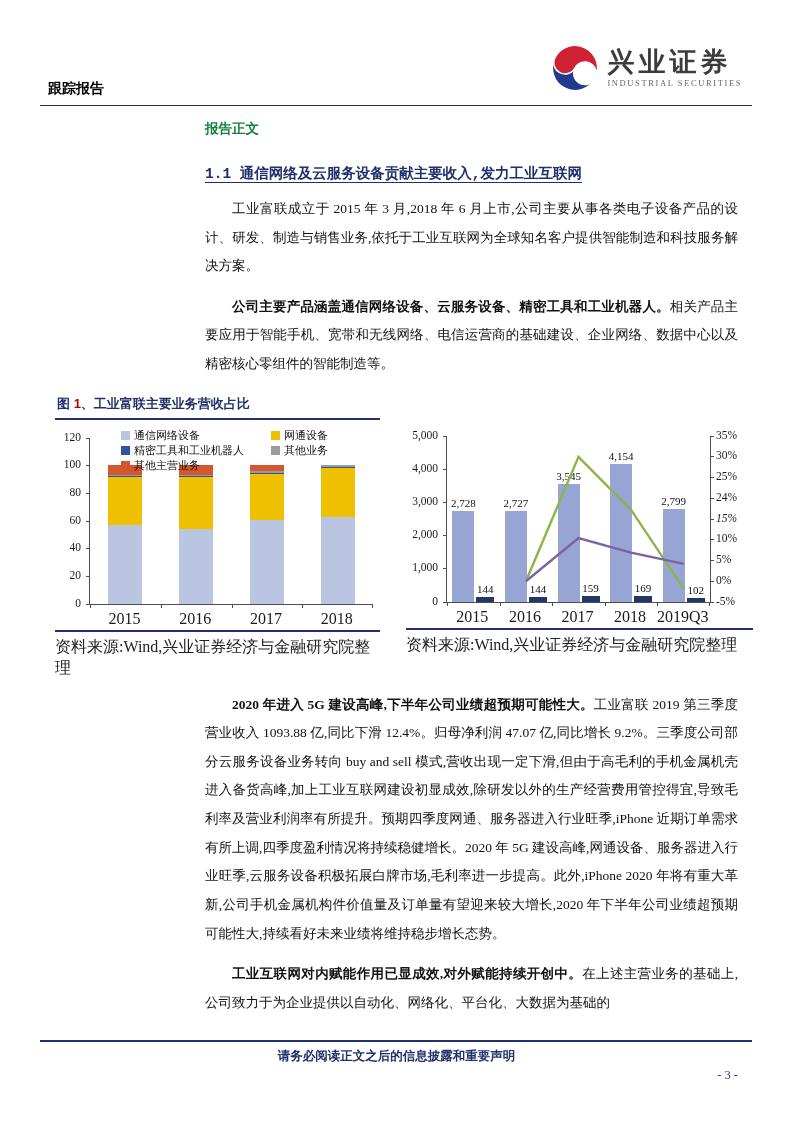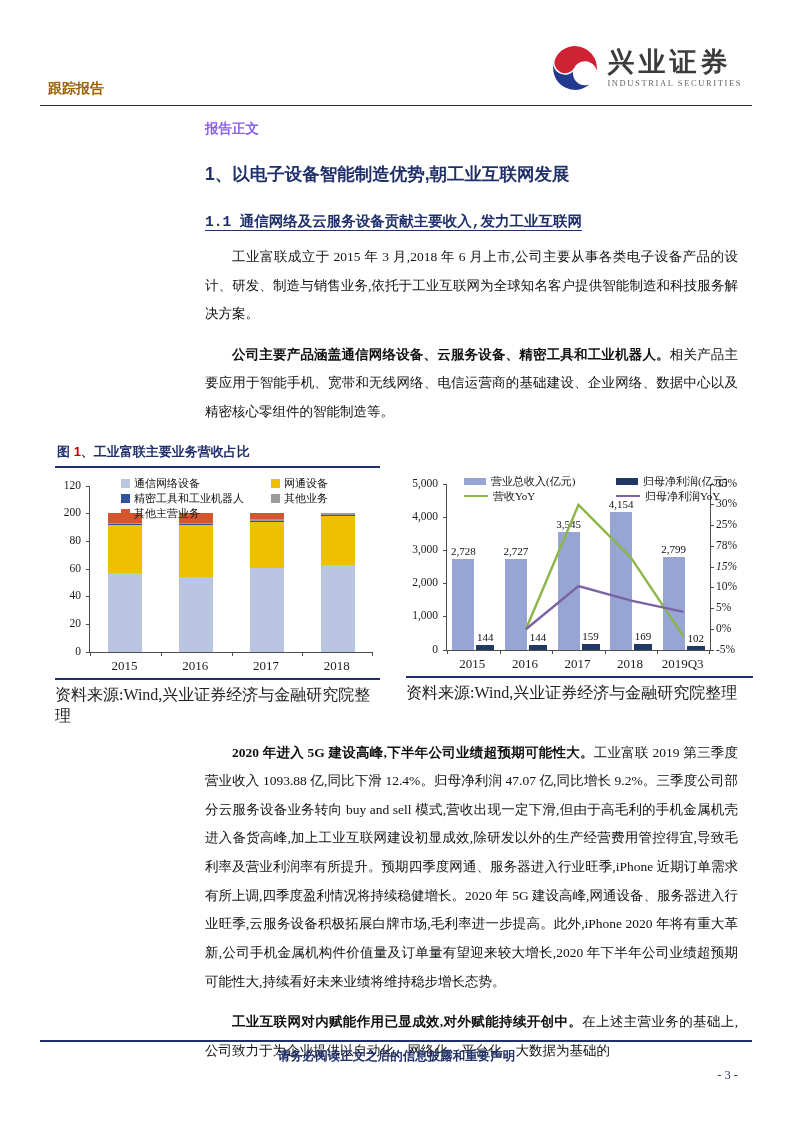--- a/index.html
+++ b/index.html
@@ -1,52 +1,52 @@
 <!DOCTYPE html>
 <html><head>
 <meta charset="utf-8">
 <style>
   html,body{margin:0;padding:0;background:#fff;}
   .page{position:relative;width:793px;height:1122px;background:#fff;overflow:hidden;
         font-family:"Liberation Serif","DejaVu Serif",serif;color:#111;}
   
   .header{position:absolute;left:40px;right:41px;top:44px;height:60px;}
   .report-type{position:absolute;left:8px;bottom:6px;font-family:"Liberation Sans","DejaVu Sans",sans-serif;
-               font-weight:bold;font-size:14px;color:#a16207;}
+               font-weight:bold;font-size:14px;color:#000000;}
   .brand{position:absolute;right:10px;top:0;display:flex;align-items:center;}
   .brand-text{margin-left:8px;}
   .brand-cn{font-family:"Liberation Sans","DejaVu Sans",sans-serif;font-weight:bold;font-size:27px;
             color:#3c3c3c;letter-spacing:4px;line-height:1;}
   .brand-en{font-family:"Liberation Serif",serif;font-size:8.5px;color:#666;letter-spacing:1.6px;margin-top:2px;}
   .header-rule{position:absolute;left:40px;right:41px;top:105px;border-top:1.6px solid #2a2a3a;}
   
   .text-col{margin-left:205px;width:533px;}
   .section-label{font-family:Liberation Mono, monospace;font-weight:bold;
-                 font-size:13.5px;color:#8b5cf6;padding-top:14px;}
+                 font-size:13.5px;color:#15803d;padding-top:14px;}
   h1.doc-h1{font-family:"Liberation Sans","DejaVu Sans",sans-serif;font-size:17.5px;color:#20306b;
             margin:24px 0 0 0;font-weight:bold;}
   h2.doc-h2{font-family:Liberation Mono, monospace;font-size:14.5px;color:#20306b;
             margin:26px 0 0 0;font-weight:bold;text-decoration:underline;text-underline-offset:4px;}
   p.para{font-size:13.5px;line-height:2.12;text-align:justify;text-indent:2em;margin:12px 0 0 0;}
   p.para b{font-weight:bold;}
   
   .figures-row{margin:16px 0 8px 55px;display:flex;gap:26px;align-items:center;}
   .fig{font-family:"Liberation Serif",serif;}
   .fig-cap{font-family:"Liberation Sans","DejaVu Sans",sans-serif;font-weight:bold;font-size:13px;
            color:#20306b;padding:0 0 5px 2px;border-bottom:2px solid #20306b;}
   .fig-num{color:#c00000;}
   .fig-src{border-top:2px solid #20306b;margin-top:4px;padding-top:5px;font-size:16px;color:#222;}
   .chart{position:relative;margin-top:6px;}
   .plot{position:absolute;border-left:1px solid #4d4d4d;border-bottom:1px solid #4d4d4d;}
   .plot.rt{border-right:1px solid #4d4d4d;}
   .seg{position:absolute;}
   .ytl,.yrl{position:absolute;font-size:11.5px;color:#1a1a1a;}
   .ytl{text-align:right;}
   .yrl{text-align:left;}
-  .xtl{position:absolute;font-size:13px;color:#1a1a1a;text-align:center;}
+  .xtl{position:absolute;font-size:16px;color:#1a1a1a;text-align:center;}
   .tkh{position:absolute;width:4px;height:1px;background:#4d4d4d;}
   .tkv{position:absolute;width:1px;height:4px;background:#4d4d4d;}
   .blab{position:absolute;font-size:11px;color:#111;text-align:center;white-space:nowrap;}
   .legend{position:absolute;display:grid;z-index:3;}
   .lg-item{display:flex;align-items:center;height:15px;}
   .lg-sq{width:9px;height:9px;margin-right:4px;flex:0 0 auto;}
   .lg-bar{width:22px;height:7px;margin-right:5px;flex:0 0 auto;}
   .lg-line{width:24px;height:2.5px;margin-right:5px;flex:0 0 auto;}
   .lg-tx{font-size:11px;color:#111;white-space:nowrap;}
   .lsvg{position:absolute;left:0;top:0;z-index:2;}
@@ -75,21 +75,20 @@
         <div class="brand-cn">兴业证券</div>
         <div class="brand-en">INDUSTRIAL SECURITIES</div>
       </div>
     </div>
   </div>
   <div class="header-rule"></div>
 
   <div style="position:absolute;left:0;right:0;top:106px;">
     <div class="text-col">
       <div class="section-label">报告正文</div>
-      <h1 class="doc-h1">1、以电子设备智能制造优势,朝工业互联网发展</h1>
       <h2 class="doc-h2">1.1 通信网络及云服务设备贡献主要收入,发力工业互联网</h2>
       <p class="para"><b></b><span>工业富联成立于 2015 年 3 月,2018 年 6 月上市,公司主要从事各类电子设备产品的设计、研发、制造与销售业务,依托于工业互联网为全球知名客户提供智能制造和科技服务解决方案。</span></p>
       <p class="para"><b>公司主要产品涵盖通信网络设备、云服务设备、精密工具和工业机器人。</b><span>相关产品主要应用于智能手机、宽带和无线网络、电信运营商的基础建设、企业网络、数据中心以及精密核心零组件的智能制造等。</span></p>
     </div>
 
     <div class="figures-row">
       <div class="fig" style="width:325px;">
         <div class="fig-cap"><span>图 </span><span class="fig-num">1</span><span>、工业富联主要业务营收占比</span></div>
         <div class="chart" style="width:325px;height:200px;">
             <div class="plot" style="left: 34px; top: 12px; width: 283px; height: 166px;">
@@ -123,21 +122,21 @@
               <div class="seg" style="left: 230.625px; width: 34px; bottom: 136.535px; height: 0.415px; background: rgb(49, 82, 158);"></div>
               <div class="seg" style="left: 230.625px; width: 34px; bottom: 136.95px; height: 1.38333px; background: rgb(155, 155, 155);"></div>
               <div class="tkv" style="left: 212.25px; bottom: -4px;"></div>
               <div class="tkv" style="left: 282px; bottom: -4px;"></div>
             </div>
             <div class="ytl" style="left: 0px; width: 26px; top: 171px;">0</div>
             <div class="ytl" style="left: 0px; width: 26px; top: 143.333px;">20</div>
             <div class="ytl" style="left: 0px; width: 26px; top: 115.667px;">40</div>
             <div class="ytl" style="left: 0px; width: 26px; top: 88px;">60</div>
             <div class="ytl" style="left: 0px; width: 26px; top: 60.3333px;">80</div>
-            <div class="ytl" style="left: 0px; width: 26px; top: 32.6667px;">200</div>
+            <div class="ytl" style="left: 0px; width: 26px; top: 32.6667px;">100</div>
             <div class="ytl" style="left: 0px; width: 26px; top: 5px;">120</div>
             <div class="xtl" style="left: 34px; width: 70.75px; top: 184px;">2015</div>
             <div class="xtl" style="left: 104.75px; width: 70.75px; top: 184px;">2016</div>
             <div class="xtl" style="left: 175.5px; width: 70.75px; top: 184px;">2017</div>
             <div class="xtl" style="left: 246.25px; width: 70.75px; top: 184px;">2018</div>
             <div class="legend" style="left: 66px; top: 2px; grid-template-columns: 150px auto;">
               <div class="lg-item">
                 <div class="lg-sq" style="background: rgb(185, 197, 225);"></div>
                 <div class="lg-tx">通信网络设备</div>
               </div>
@@ -214,47 +213,29 @@
             <div class="ytl" style="left: 0px; width: 32px; top: 137.8px;">1,000</div>
             <div class="ytl" style="left: 0px; width: 32px; top: 104.6px;">2,000</div>
             <div class="ytl" style="left: 0px; width: 32px; top: 71.4px;">3,000</div>
             <div class="ytl" style="left: 0px; width: 32px; top: 38.2px;">4,000</div>
             <div class="ytl" style="left: 0px; width: 32px; top: 5px;">5,000</div>
             <div class="yrl" style="left: 310px; width: 37px; top: 171px;">-5%</div>
             <div class="yrl" style="left: 310px; width: 37px; top: 150.25px;">0%</div>
             <div class="yrl" style="left: 310px; width: 37px; top: 129.5px;">5%</div>
             <div class="yrl" style="left: 310px; width: 37px; top: 108.75px;">10%</div>
             <div class="yrl" style="left: 310px; width: 37px; top: 88px; font-style: italic;">15%</div>
-            <div class="yrl" style="left: 310px; width: 37px; top: 67.25px;">78%</div>
+            <div class="yrl" style="left: 310px; width: 37px; top: 67.25px;">24%</div>
             <div class="yrl" style="left: 310px; width: 37px; top: 46.5px;">25%</div>
             <div class="yrl" style="left: 310px; width: 37px; top: 25.75px;">30%</div>
             <div class="yrl" style="left: 310px; width: 37px; top: 5px;">35%</div>
             <div class="xtl" style="left: 40px; width: 52.6px; top: 184px;">2015</div>
             <div class="xtl" style="left: 92.6px; width: 52.6px; top: 184px;">2016</div>
             <div class="xtl" style="left: 145.2px; width: 52.6px; top: 184px;">2017</div>
             <div class="xtl" style="left: 197.8px; width: 52.6px; top: 184px;">2018</div>
             <div class="xtl" style="left: 250.4px; width: 52.6px; top: 184px;">2019Q3</div>
-            <div class="legend" style="left: 58px; top: 2px; grid-template-columns: 152px auto;">
-              <div class="lg-item">
-                <div class="lg-bar" style="background: rgb(151, 165, 213);"></div>
-                <div class="lg-tx">营业总收入(亿元)</div>
-              </div>
-              <div class="lg-item">
-                <div class="lg-bar" style="background: rgb(31, 56, 100);"></div>
-                <div class="lg-tx">归母净利润(亿元)</div>
-              </div>
-              <div class="lg-item">
-                <div class="lg-line" style="background: rgb(140, 181, 72);"></div>
-                <div class="lg-tx">营收YoY</div>
-              </div>
-              <div class="lg-item">
-                <div class="lg-line" style="background: rgb(124, 97, 165);"></div>
-                <div class="lg-tx">归母净利润YoY</div>
-              </div>
-            </div>
           </div>
         <div class="fig-src">资料来源:Wind,兴业证券经济与金融研究院整理</div>
       </div>
     </div>
 
     <div class="text-col" style="margin-top:8px;">
       <p class="para"><b>2020 年进入 5G 建设高峰,下半年公司业绩超预期可能性大。</b><span>工业富联 2019 第三季度营业收入 1093.88 亿,同比下滑 12.4%。归母净利润 47.07 亿,同比增长 9.2%。三季度公司部分云服务设备业务转向 buy and sell 模式,营收出现一定下滑,但由于高毛利的手机金属机壳进入备货高峰,加上工业互联网建设初显成效,除研发以外的生产经营费用管控得宜,导致毛利率及营业利润率有所提升。预期四季度网通、服务器进入行业旺季,iPhone 近期订单需求有所上调,四季度盈利情况将持续稳健增长。2020 年 5G 建设高峰,网通设备、服务器进入行业旺季,云服务设备积极拓展白牌市场,毛利率进一步提高。此外,iPhone 2020 年将有重大革新,公司手机金属机构件价值量及订单量有望迎来较大增长,2020 年下半年公司业绩超预期可能性大,持续看好未来业绩将维持稳步增长态势。</span></p>
       <p class="para"><b>工业互联网对内赋能作用已显成效,对外赋能持续开创中。</b><span>在上述主营业务的基础上,公司致力于为企业提供以自动化、网络化、平台化、大数据为基础的</span></p>
     </div>
   </div>

